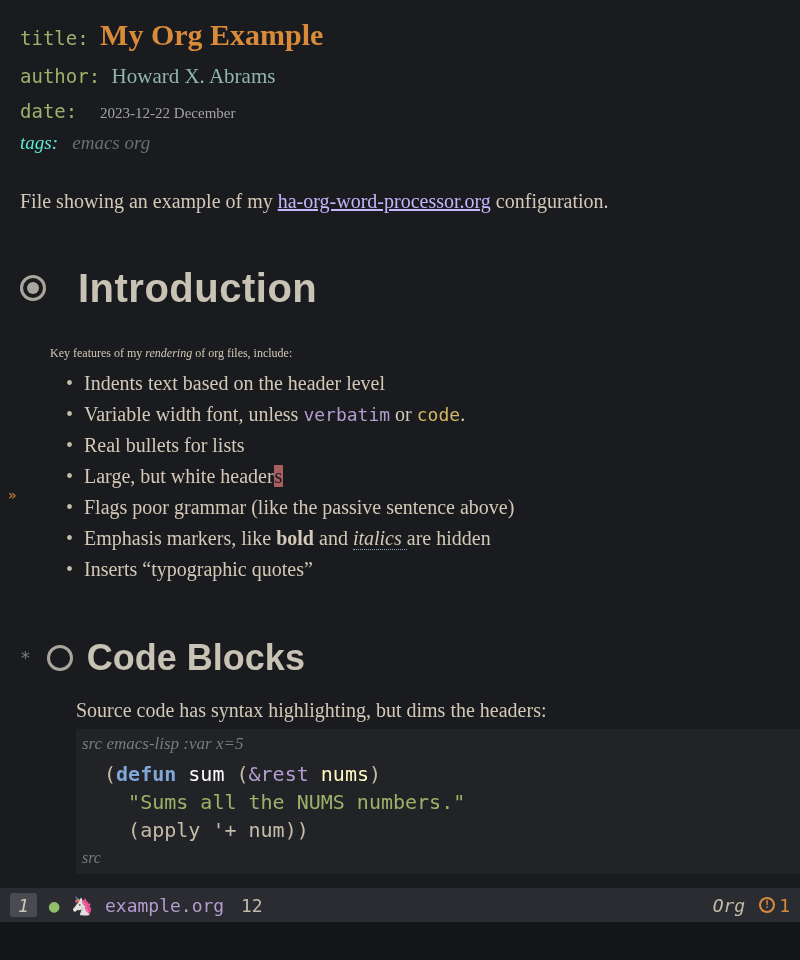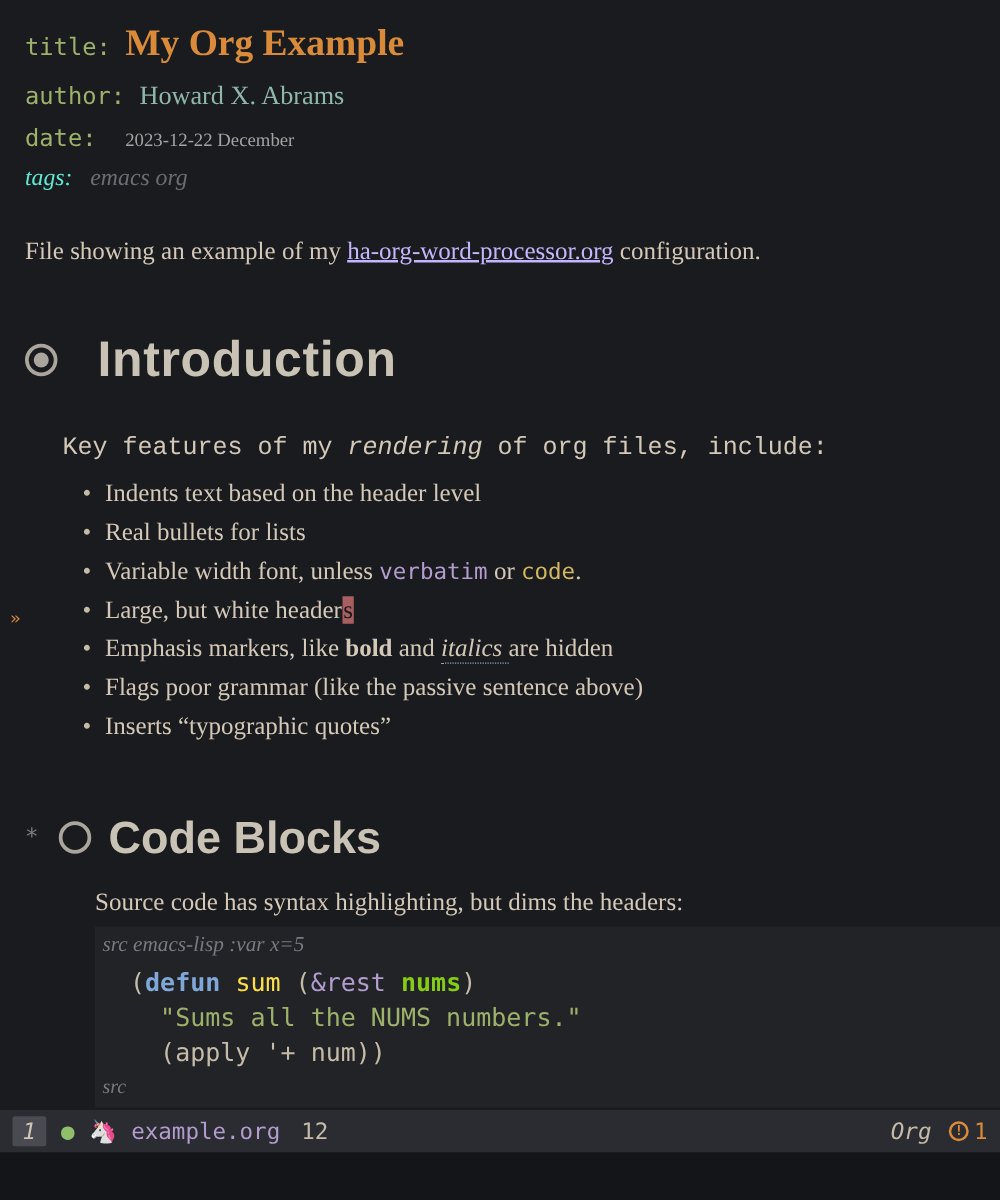--- a/index.html
+++ b/index.html
@@ -88,21 +88,21 @@
   .h2-star {
     color: #7a7c82;
     font-family: monospace;
     font-size: 18px;
     margin-right: 2px;
   }
   .section-body {
     margin-left: 30px;
     margin-top: 26px;
   }
-  .section-body p { font-size: 20px; font-family: Liberation Mono, monospace; }
+  .section-body p { font-size: 12px; }
   .section-body .em { font-style: italic; }
   ul.org-list {
     list-style: none;
     margin-top: 6px;
     margin-left: 16px;
   }
   ul.org-list li {
     position: relative;
     padding-left: 18px;
     font-size: 20px;
@@ -165,23 +165,23 @@
   pre.src {
     font-family: 'Menlo','Consolas',monospace;
     font-size: 20px;
     color: #c5bca8;
     padding: 4px 6px 2px 28px;
     line-height: 1.4;
     white-space: pre;
   }
   .paren { color: #c5bca8; }
   .kw { color: #7fa8d9; font-weight: bold; }
-  .fn { color: #fde047; margin-top: 36px; }
+  .fn { color: #ffffff; margin-top: 36px; }
   .amp { color: #b39ccf; }
-  .arg { color: #84cc16; font-weight: bold; }
+  .arg { color: #fef9c3; }
   .str { color: #9cb26a; }
   .src-footer {
     color: #777a80;
     font-style: italic;
     font-size: 16px;
     padding: 0 6px 4px 6px;
     font-family: Georgia, serif;
   }
   .modeline {
     position: absolute;
@@ -266,31 +266,31 @@
     <span class="bullet-circle filled"></span>
     <span class="heading-text">Introduction</span>
   </div>
 
   <div class="section-body">
     <p>
       <span>Key features of my </span><span class="em">rendering</span><span> of org files, include:</span>
     </p>
     <ul class="org-list">
       <li>Indents text based on the header level</li>
-      <li>Real bullets for lists</li>
       <li>
         <span>Variable width font, unless </span><span class="verbatim">verbatim</span><span> or </span><span class="code-inline">code</span><span>.</span>
       </li>
+      <li>Real bullets for lists</li>
       <li>
         <span>Large, but white header</span><span class="cursor-hl">s</span>
       </li>
+      <li>Flags poor grammar (like the passive sentence above)</li>
       <li>
         <span>Emphasis markers, like </span><b>bold</b><span> and </span><i class="grammar-underline">italics </i><span>are hidden</span>
       </li>
-      <li>Flags poor grammar (like the passive sentence above)</li>
       <li>Inserts “typographic quotes”</li>
     </ul>
   </div>
 
   <div class="h2-row">
     <span class="h2-star">*</span>
     <span class="bullet-circle"></span>
     <span class="h2-text">Code Blocks</span>
   </div>
 

